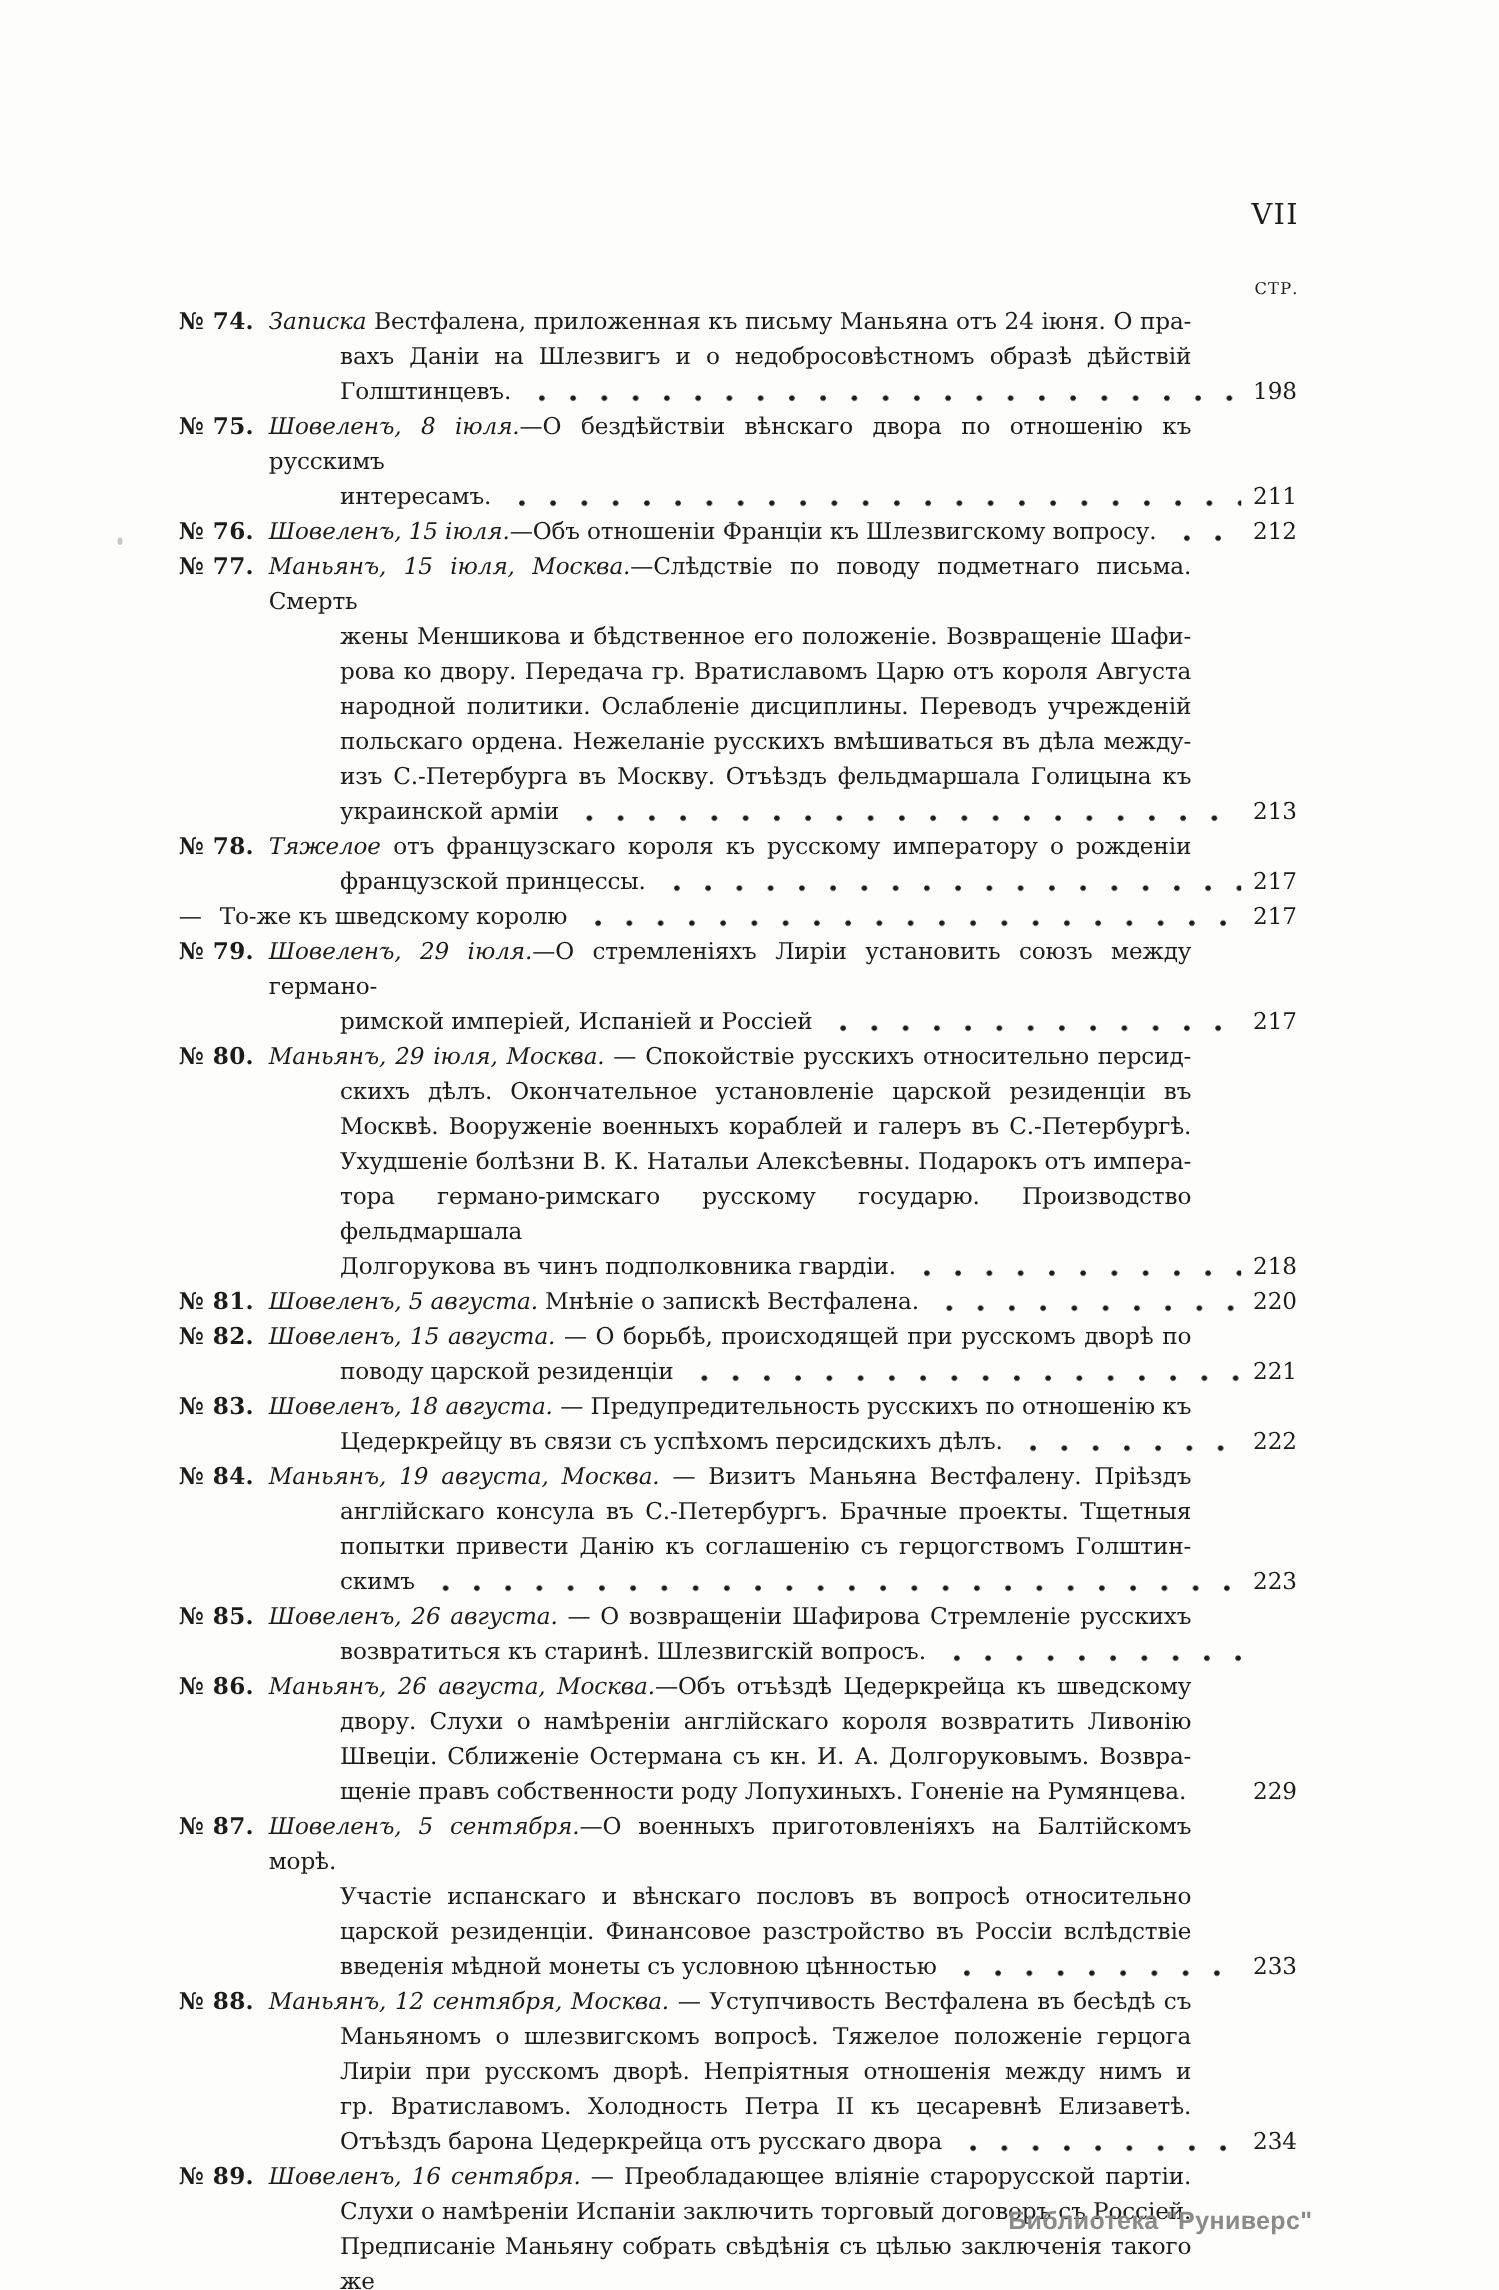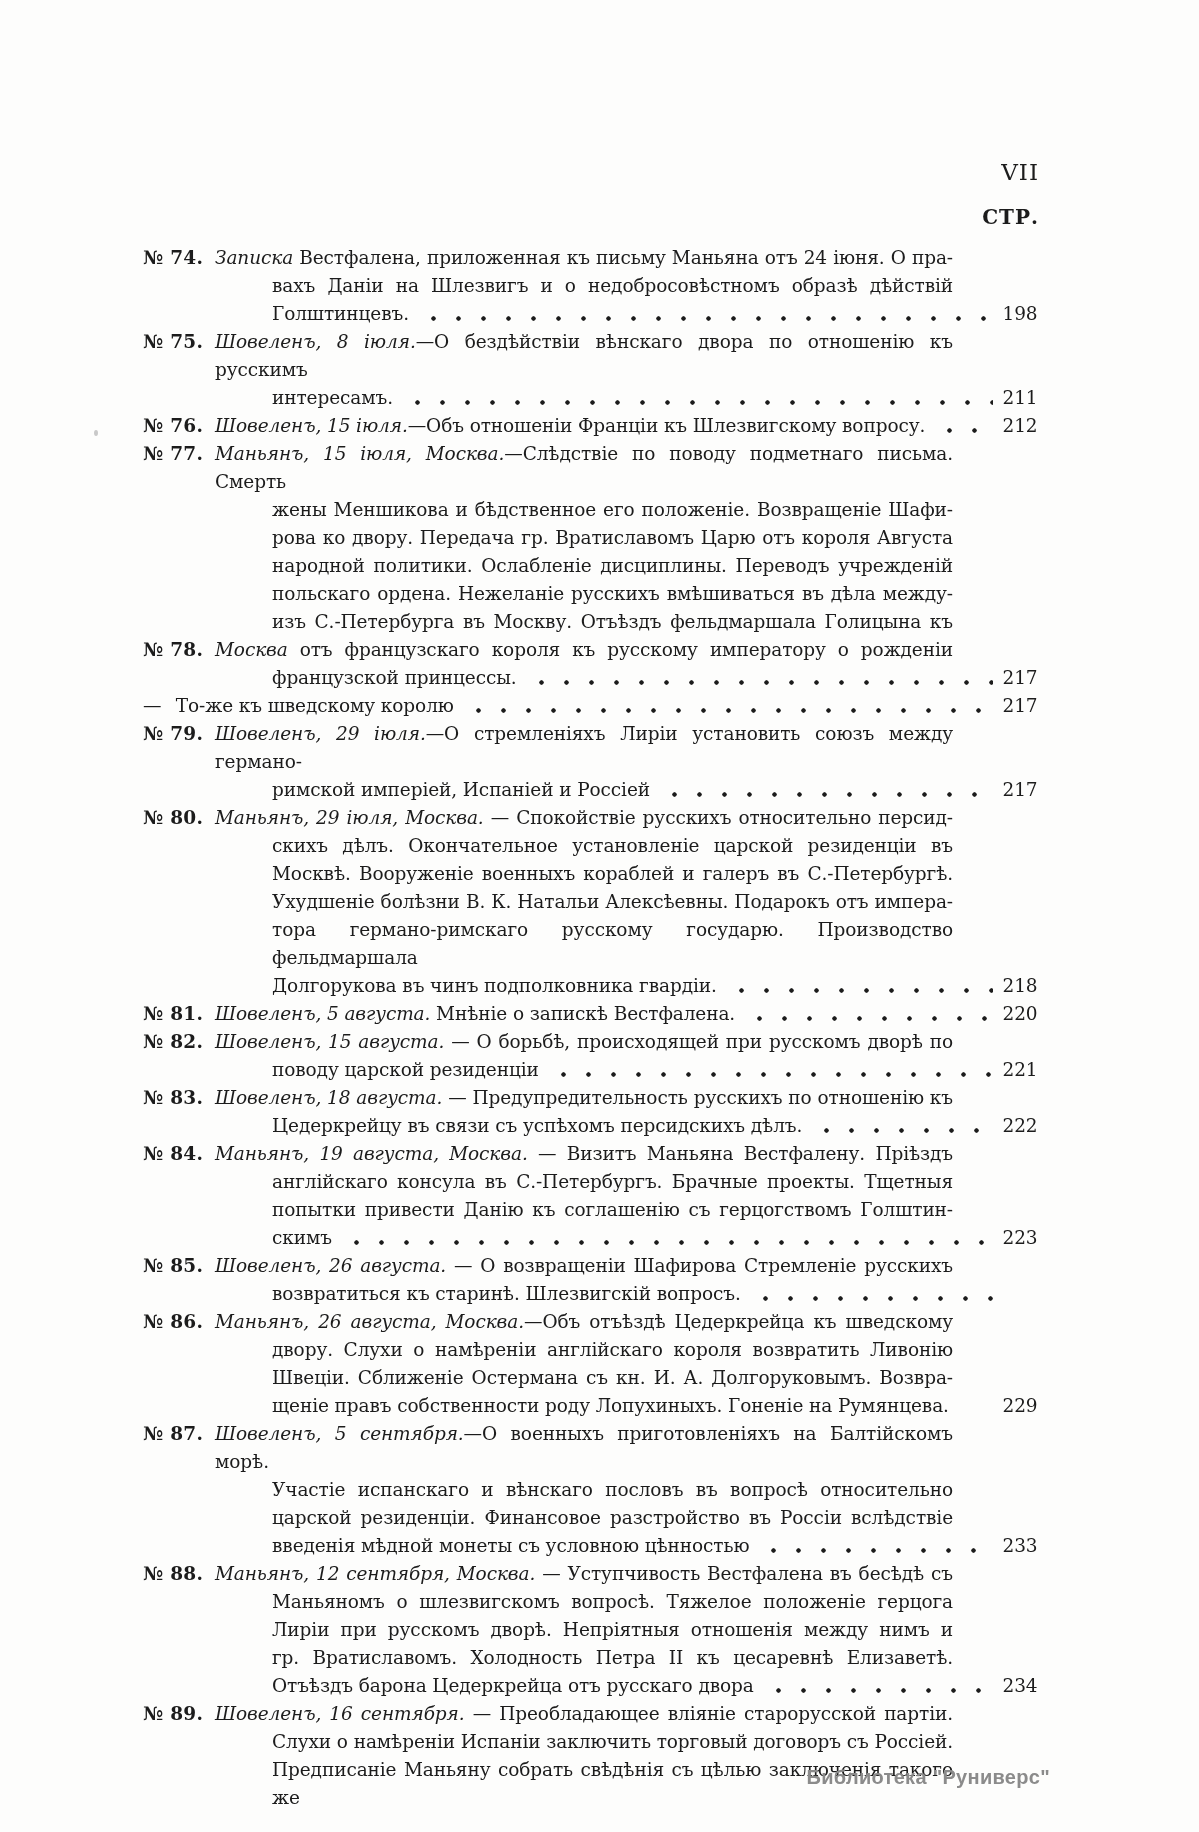--- a/index.html
+++ b/index.html
@@ -12,22 +12,22 @@
     color:#1c1c1c;
     overflow:hidden;
   }
   .page { position:absolute; inset:0; }
 
   .folio {
     position:absolute; top:159px; right:160px;
     font-size:23px; font-weight:400; letter-spacing:1px;
   }
   .col-header {
-    position:absolute; top:205px; right:160px;
-    font-size:20px; letter-spacing:1px;font-weight:bold;
+    position:absolute; top:224px; right:160px;
+    font-size:13px; letter-spacing:1px;
   }
 
   .toc {
     position:absolute; left:143px; top:244px; width:900px;
     font-size:18.5px; line-height:28px; letter-spacing:-0.1px;
   }
   .entry { display:flex; align-items:flex-start; }
   .no { flex:0 0 72px; font-weight:700; letter-spacing:0.3px; }
   .entry.dash .no { flex:0 0 auto; width:auto; margin-right:14px; font-weight:400; }
   .body { flex:1 1 auto; min-width:0; }
@@ -99,26 +99,31 @@
       </div>
       <div class="entry">
         <div class="no">№ 77.</div>
         <div class="body">
           <div class="line full"><span class="it">Маньянъ, 15 іюля, Москва.</span><span>—Слѣдствіе по поводу подметнаго письма. Смерть</span></div>
           <div class="line full cont"><span>жены Меншикова и бѣдственное его положеніе. Возвращеніе Шафи-</span></div>
           <div class="line full cont"><span>рова ко двору. Передача гр. Вратиславомъ Царю отъ короля Августа</span></div>
           <div class="line full cont"><span>народной политики. Ослабленіе дисциплины. Переводъ учрежденій</span></div>
           <div class="line full cont"><span>польскаго ордена. Нежеланіе русскихъ вмѣшиваться въ дѣла между-</span></div>
           <div class="line full cont"><span>изъ С.-Петербурга въ Москву. Отъѣздъ фельдмаршала Голицына къ</span></div>
+          <div class="line final cont">
+            <span class="txt"><span>украинской арміи</span></span>
+            <span class="leader"></span>
+            <span class="pg">213</span>
+          </div>
         </div>
       </div>
       <div class="entry">
         <div class="no">№ 78.</div>
         <div class="body">
-          <div class="line full"><span class="it">Москва</span><span> отъ французскаго короля къ русскому императору о рожденіи</span></div>
+          <div class="line full"><span class="it">Тяжелое</span><span> отъ французскаго короля къ русскому императору о рожденіи</span></div>
           <div class="line final cont">
             <span class="txt"><span>французской принцессы.</span></span>
             <span class="leader"></span>
             <span class="pg">217</span>
           </div>
         </div>
       </div>
       <div class="entry dash">
         <div class="no">—</div>
         <div class="body">

